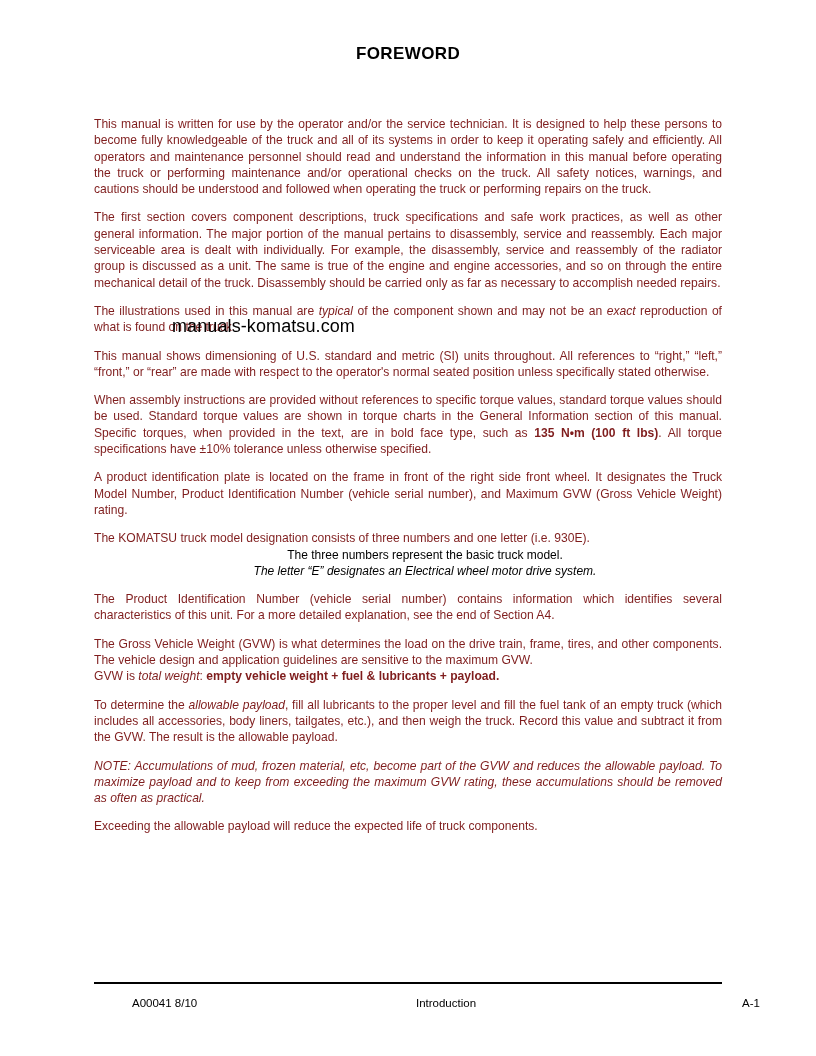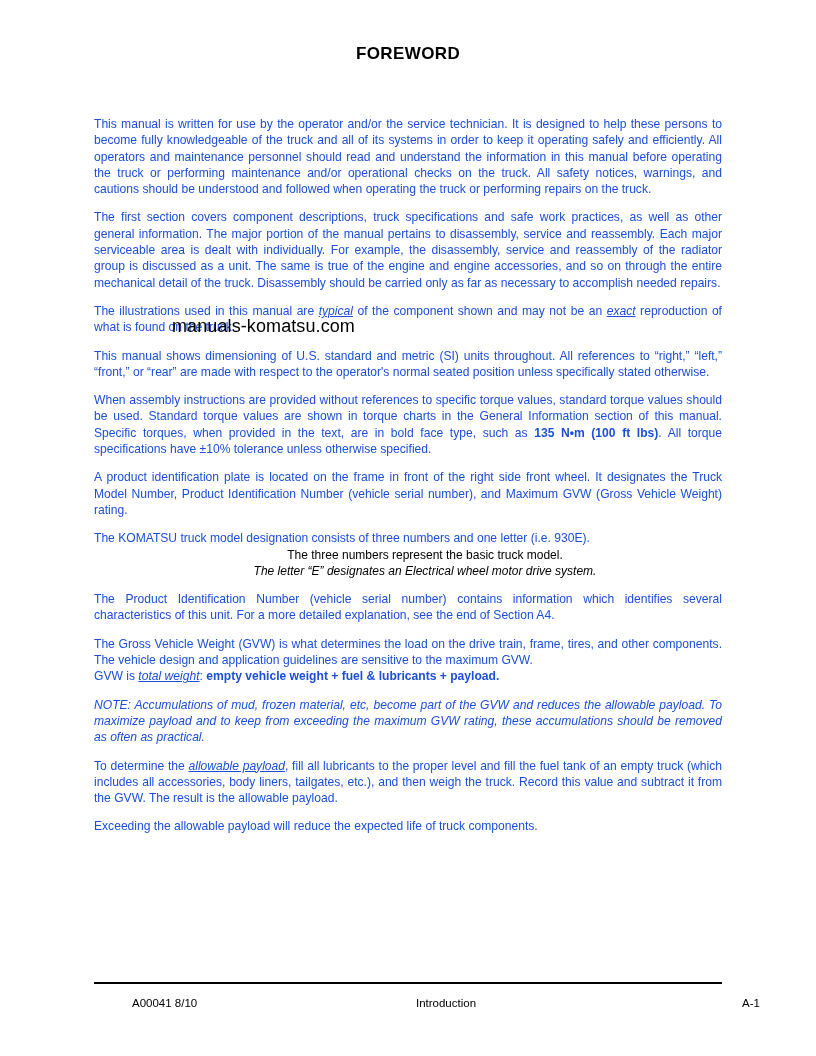--- a/index.html
+++ b/index.html
@@ -36,35 +36,35 @@
   }
   .body-block {
     padding-top: 52px;
   }
   p.para {
     margin: 0 0 12px 0;
     font-size: 12.1px;
     line-height: 16.3px;
     text-align: justify;
     text-justify: inter-word;
-    color: #1d4ed8;
+    color: #7f1d1d;
   }
   p.para.tight {
     margin-bottom: 0;
   }
   p.indent {
     margin: 0 0 0 34px;
     font-size: 12px;
     line-height: 16.3px;
     text-align: center;
     color: #000;
   }
   p.indent.first { margin-top: 0; }
   p.indent.last { margin-bottom: 12px; font-style: italic; }
-  .ital { font-style: italic; text-decoration: underline; }
+  .ital { font-style: italic; }
   .bold { font-weight: bold; }
   p.note {
     font-style: italic;
   }
   .watermark {
     position: absolute;
     left: 172px;
     top: 312px;
     font-family: "Liberation Sans", sans-serif;
     font-size: 18px;
@@ -136,23 +136,23 @@
 
       <p class="para tight">The KOMATSU truck model designation consists of three numbers and one letter (i.e. 930E).</p>
       <p class="indent first">The three numbers represent the basic truck model.</p>
       <p class="indent last">The letter “E” designates an Electrical wheel motor drive system.</p>
 
       <p class="para">The Product Identification Number (vehicle serial number) contains information which identifies several characteristics of this unit. For a more detailed explanation, see the end of Section A4.</p>
 
       <p class="para tight">The Gross Vehicle Weight (GVW) is what determines the load on the drive train, frame, tires, and other components. The vehicle design and application guidelines are sensitive to the maximum GVW.</p>
       <p class="para"><span>GVW is </span><span class="ital">total weight</span><span>: </span><span class="bold">empty vehicle weight + fuel &amp; lubricants + payload.</span></p>
 
+      <p class="para"><span>To determine the </span><span class="ital">allowable payload</span><span>, fill all lubricants to the proper level and fill the fuel tank of an empty truck (which includes all accessories, body liners, tailgates, etc.), and then weigh the truck. Record this value and subtract it from the GVW. The result is the allowable payload.</span></p>
+
       <p class="para note">NOTE: Accumulations of mud, frozen material, etc, become part of the GVW and reduces the allowable payload. To maximize payload and to keep from exceeding the maximum GVW rating, these accumulations should be removed as often as practical.</p>
-
-      <p class="para"><span>To determine the </span><span class="ital">allowable payload</span><span>, fill all lubricants to the proper level and fill the fuel tank of an empty truck (which includes all accessories, body liners, tailgates, etc.), and then weigh the truck. Record this value and subtract it from the GVW. The result is the allowable payload.</span></p>
 
       <p class="para">Exceeding the allowable payload will reduce the expected life of truck components.</p>
 
     </div>
   </div>
 
   <div class="watermark">manuals-komatsu.com</div>
 
   <div class="footer-rule"></div>
 

